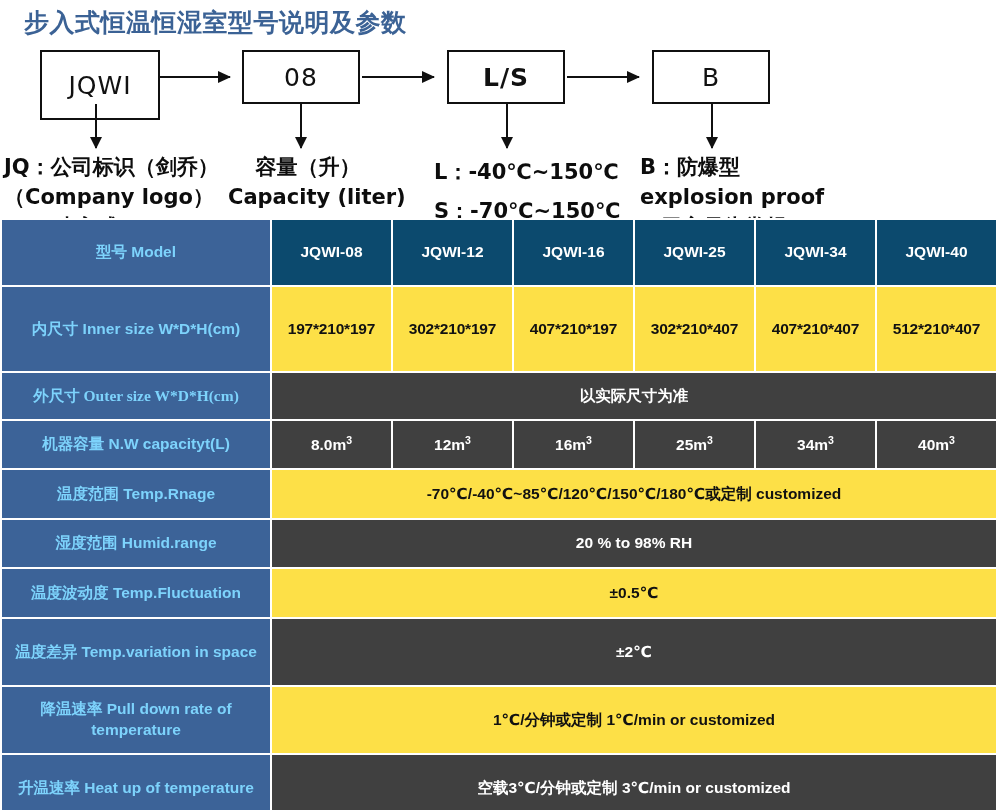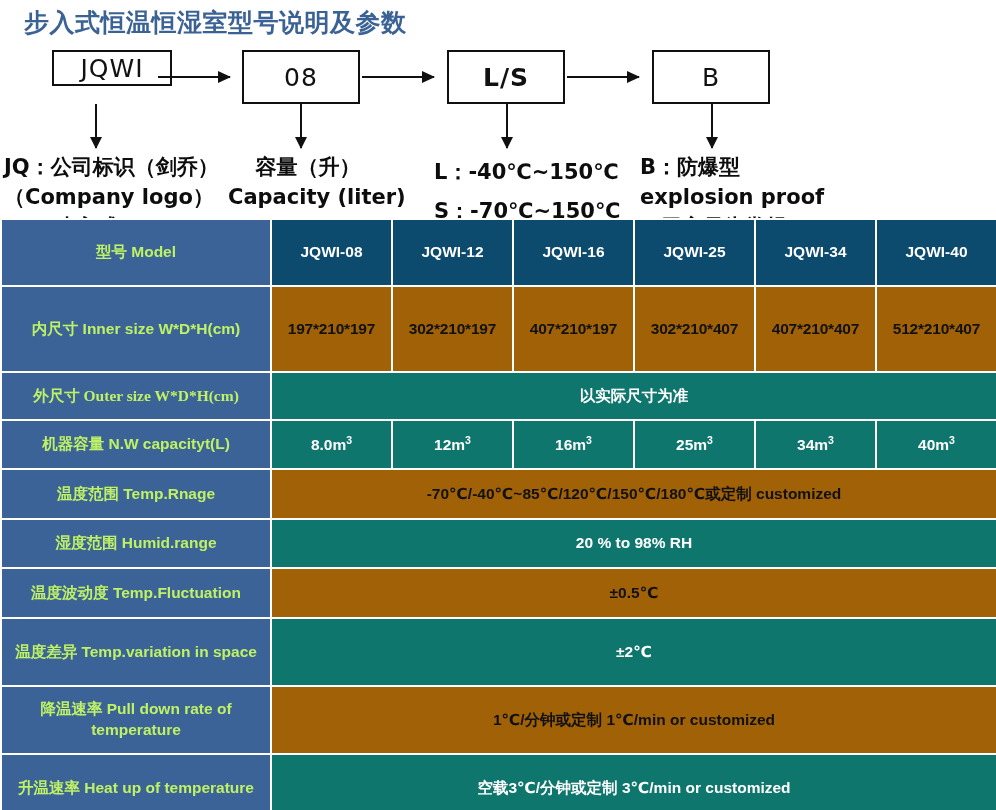--- a/index.html
+++ b/index.html
@@ -42,21 +42,21 @@
     background: #ffffff;
     box-sizing: border-box;
     display: flex;
     align-items: center;
     justify-content: center;
     font-size: 25px;
     color: #111111;
     font-family: "DejaVu Sans", sans-serif;
     letter-spacing: 1px;
   }
-  .node-box.b1 { left: 52px;  top: 2px; width: 120px; height: 36px; }
+  .node-box.b1 { left: 40px;  top: 2px; width: 120px; height: 70px; }
   .node-box.b2 { left: 242px; top: 2px; width: 118px; height: 54px; }
   .node-box.b3 { left: 447px; top: 2px; width: 118px; height: 54px; font-weight: bold; }
   .node-box.b4 { left: 652px; top: 2px; width: 118px; height: 54px; }
 
   .h-arrow {
     position: absolute;
     top: 28px;
     height: 2px;
     background: #101010;
   }
@@ -122,34 +122,34 @@
     border: 2px solid #ffffff;
     padding: 2px 3px;
     text-align: center;
     vertical-align: middle;
     font-size: 15.5px;
     font-weight: bold;
     line-height: 1.35;
   }
   td.label {
     background: #3c6398;
-    color: #bef264;
+    color: #7dd3fc;
     width: 270px;
   }
   td.hdr {
     background: #0c4a6e;
     color: #ffffff;
     font-size: 16px;
   }
   td.blue {
-    background: #0f766e;
+    background: #404040;
     color: #ffffff;
   }
   td.white {
-    background: #a16207;
+    background: #fde047;
     color: #111111;
   }
   td.val-num { font-size: 15.5px; letter-spacing: -0.2px; }
   .row-h  td { height: 61px; }
   .row-in td { height: 80px; }
   .row-ou td { height: 42px; font-family: Liberation Serif, serif; }
   .row-cp td { height: 43px; }
   .row-tr td { height: 44px; }
   .row-hr td { height: 43px; }
   .row-tf td { height: 44px; }

